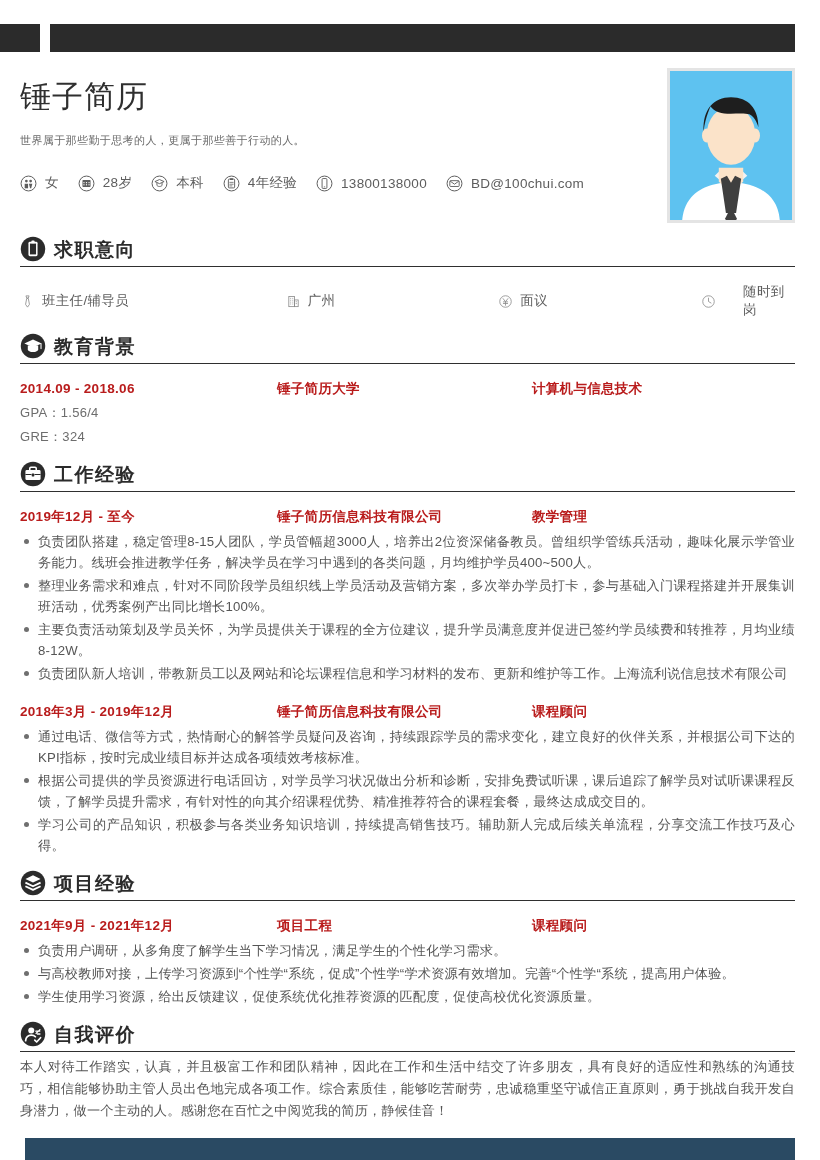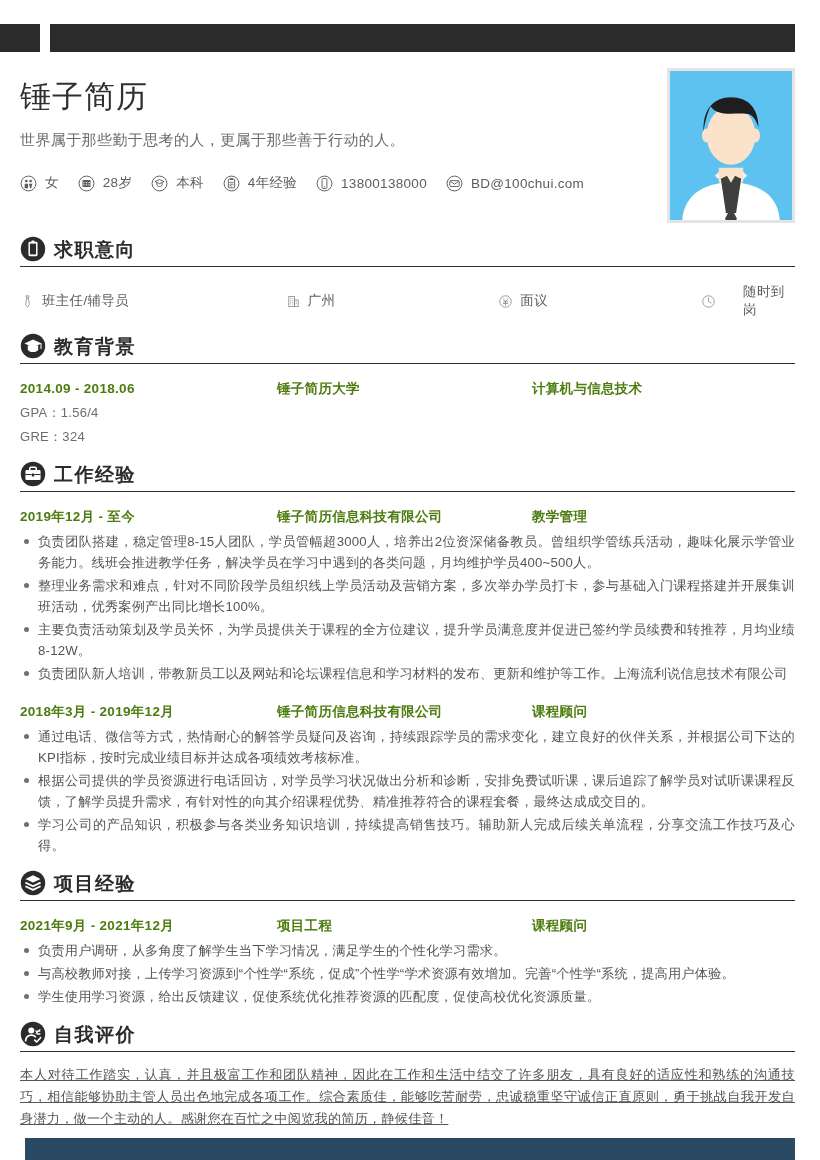--- a/index.html
+++ b/index.html
@@ -24,21 +24,21 @@
 
   
   .content{position:absolute;left:0;top:52px;width:820px;}
 
   
   .header{position:relative;padding:22px 25px 0 20px;height:170px;box-sizing:border-box;}
   .name{
     font-size:31px;font-weight:400;color:#2f2f2f;letter-spacing:1px;
     margin:0 0 0 0;line-height:46px;font-family:Liberation Serif, serif;
   }
-  .motto{font-size:15px;color:#6a6a6a;margin-top:10px;line-height:20px;letter-spacing:.4px;}
+  .motto{font-size:11px;color:#6a6a6a;margin-top:10px;line-height:20px;letter-spacing:.4px;}
   .meta-row{display:flex;align-items:center;margin-top:24px;flex-wrap:nowrap;}
   .meta-item{display:flex;align-items:center;margin-right:19px;white-space:nowrap;}
   .meta-item .txt{font-size:13.5px;color:#5d5d5d;margin-left:8px;letter-spacing:.3px;}
   .ico{display:inline-flex;align-items:center;justify-content:center;flex:none;}
   .ico svg{display:block;}
 
   
   .photo{
     position:absolute;right:25px;top:16px;width:128px;height:155px;
     border:3px solid #e4e4e4;box-sizing:border-box;background:#fff;
@@ -52,38 +52,38 @@
   .sec-head .sec-title{font-size:19px;font-weight:bold;color:#2b2b2b;letter-spacing:1.5px;line-height:22px;}
 
   
   .intent-row{display:flex;margin-top:16px;}
   .intent-cell{display:flex;align-items:center;}
   .intent-cell .txt{font-size:13.5px;color:#5d5d5d;margin-left:7px;letter-spacing:.3px;}
   .c1{width:275px;} .c2{width:220px;} .c3{width:210px;} .c4{width:auto;gap:20px;}
 
   
   .entry{margin-top:15px;}
-  .entry-head{display:flex;font-size:13.5px;font-weight:bold;color:#4d7c0f;letter-spacing:.3px;line-height:20px;}
+  .entry-head{display:flex;font-size:13.5px;font-weight:bold;color:#b91c1c;letter-spacing:.3px;line-height:20px;}
   .entry-head .col-date{width:257px;flex:none;}
   .entry-head .col-org{width:255px;flex:none;}
   .entry-head .col-role{flex:1;}
   .sub-line{font-size:13px;color:#6d6d6d;line-height:21px;letter-spacing:.3px;margin-top:3px;}
 
   .bullets{list-style:none;margin:4px 0 0 0;padding:0;}
   .bullets li{
     position:relative;padding-left:18px;
     font-size:13.2px;color:#555555;line-height:21px;letter-spacing:.2px;
     margin-top:2px;text-align:justify;
   }
   .bullets li:before{
     content:"";position:absolute;left:4px;top:8px;width:5px;height:5px;
     border-radius:50%;background:#6f6f6f;
   }
 
-  .para{font-size:13.2px;color:#555555;line-height:22px;letter-spacing:.2px;margin-top:12px;text-align:justify;text-decoration:underline;}
+  .para{font-size:13.2px;color:#555555;line-height:22px;letter-spacing:.2px;margin-top:4px;text-align:justify;}
 
   .spacer-entry{margin-top:18px;}
 </style>
 </head>
 <body>
 
 <div class="page">
 
   <div class="topbar-wrap">
     <div class="topbar-block"></div>

